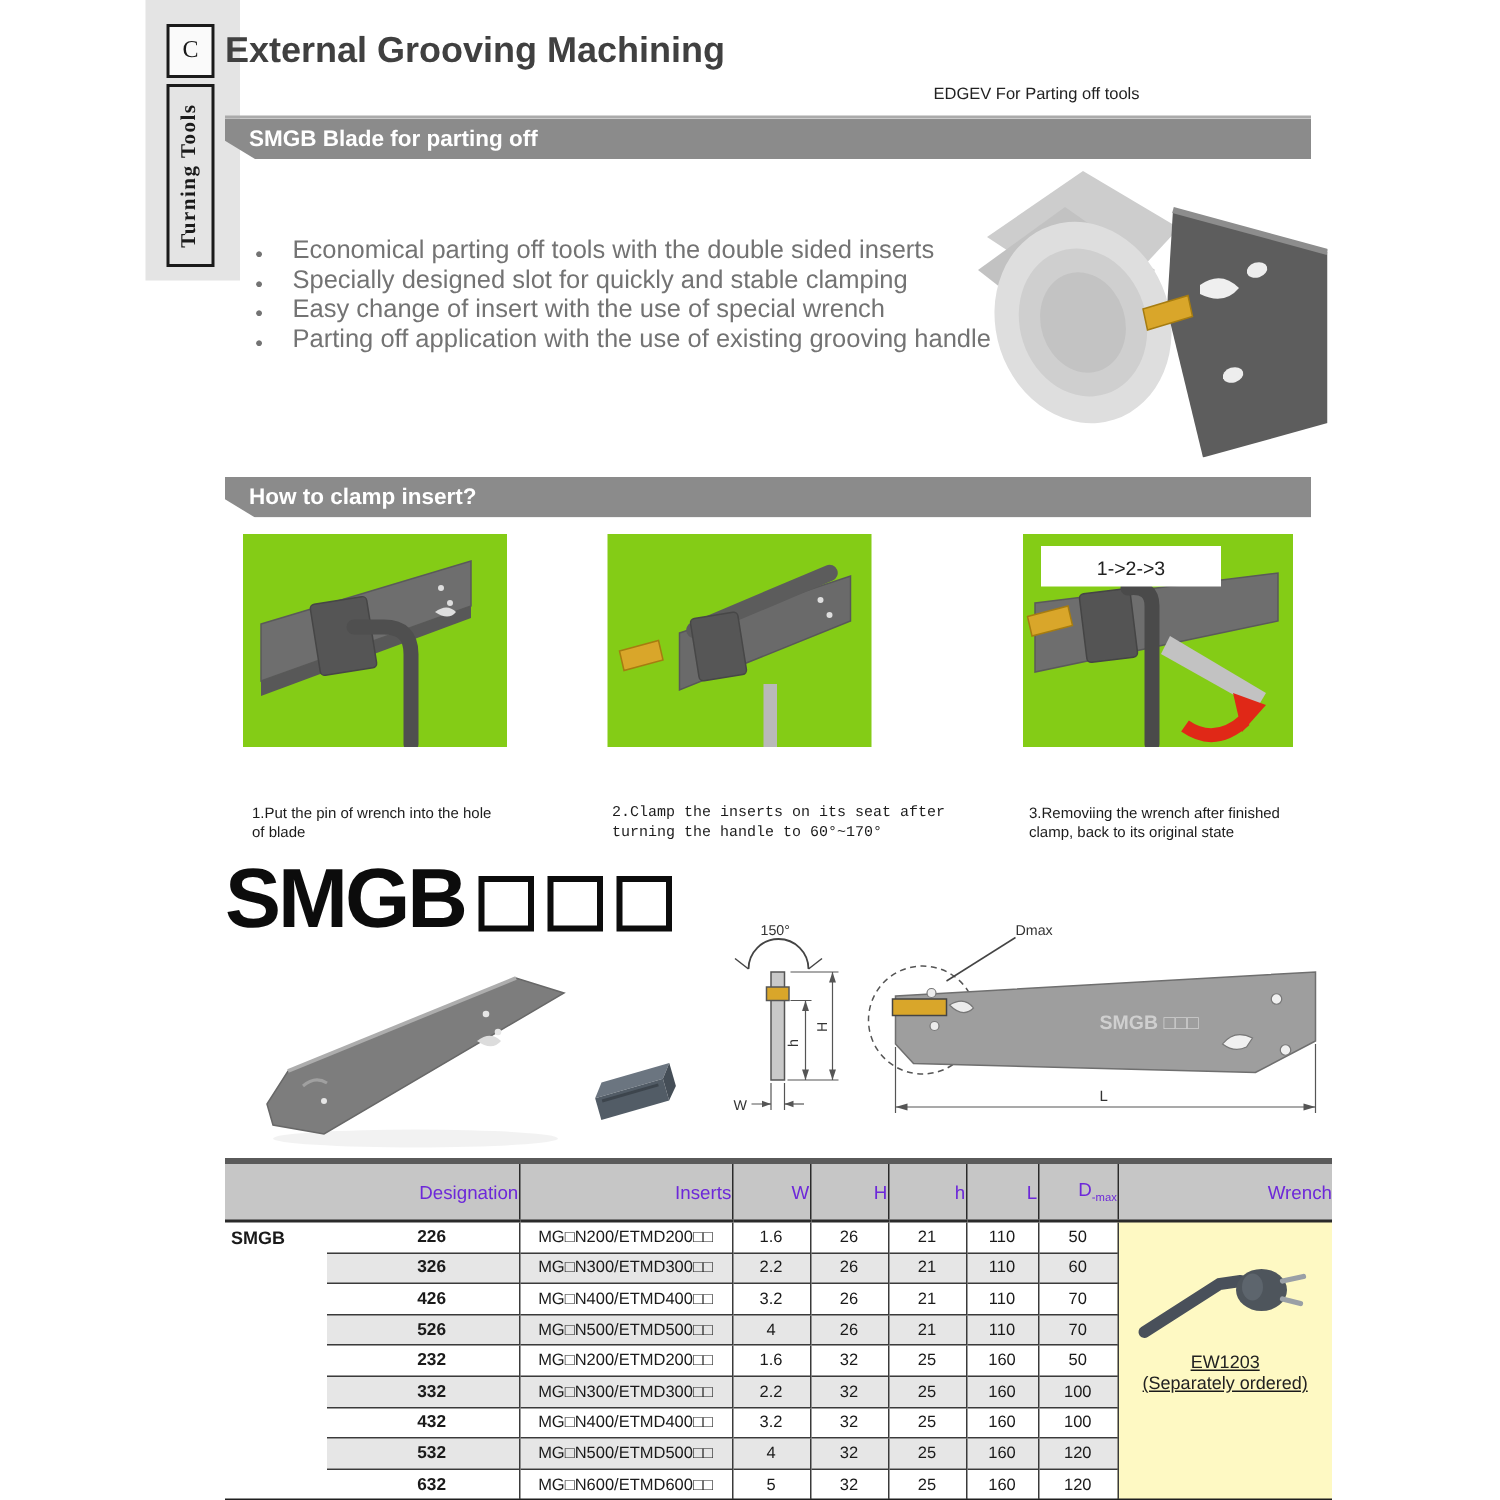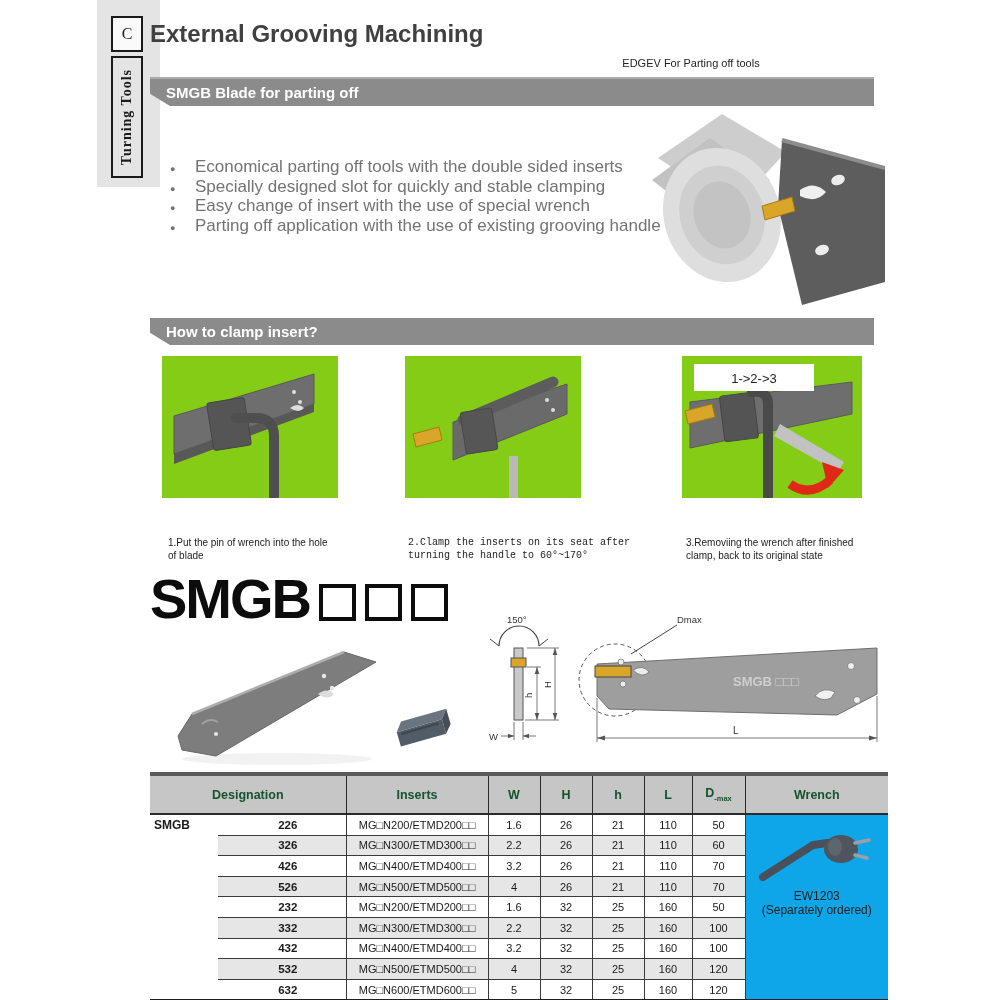--- a/index.html
+++ b/index.html
@@ -34,30 +34,30 @@
 
   .model-heading{left:150px;top:572px;display:flex;align-items:flex-end;}
   .model-heading .name{font-size:56px;font-weight:bold;letter-spacing:-2px;line-height:0.95;color:#0c0c0c;}
   .model-heading .sq{width:29px;height:29px;border:4px solid #0c0c0c;margin-left:9px;margin-bottom:4px;background:#fff;}
 
   
   .spec-wrap{left:150px;top:772px;}
   table.spec{border-collapse:collapse;table-layout:fixed;width:738px;
              border-top:4px solid #5a5a5a;border-bottom:3px solid #1f1f1f;}
   table.spec th{background:var(--thbg,#c6c6c6);border-bottom:2.5px solid #2a2a2a;height:37px;
-                font-size:12.5px;color:#14532d;font-weight:bold;padding:0;}
+                font-size:12.5px;color:#6d28d9;font-weight:normal;padding:0;text-align:right;}
   table.spec th + th{border-left:1px solid #2a2a2a;}
   table.spec th sub{font-size:7.5px;}
   table.spec td{border-top:1px solid #3a3a3a;border-left:1px solid #3a3a3a;height:19.6px;
                 font-size:11px;padding:0;text-align:center;color:#1a1a1a;}
   table.spec td.smgb-cell{border:none;vertical-align:top;text-align:left;
                           font-weight:bold;font-size:12px;padding:3px 0 0 4px;background:#fff;}
   table.spec td.desig{border-left:none;text-align:center;padding-left:12px;font-weight:bold;font-size:11.5px;}
   table.spec tbody tr:nth-child(even) td{background:var(--rowalt,#e6e6e6);}
-  table.spec td.wrench-cell{background:#0ea5e9;vertical-align:top;padding-top:8px;}
+  table.spec td.wrench-cell{background:#fef9c3;vertical-align:top;padding-top:19px;text-decoration:underline;}
   .wrench-model{font-size:12px;color:#222;margin-top:2px;}
   .wrench-note{font-size:12px;color:#222;}
 
   svg text{font-family:"Liberation Sans",sans-serif;}
 </style>
 </head>
 <body>
 
 <div class="page">
 

